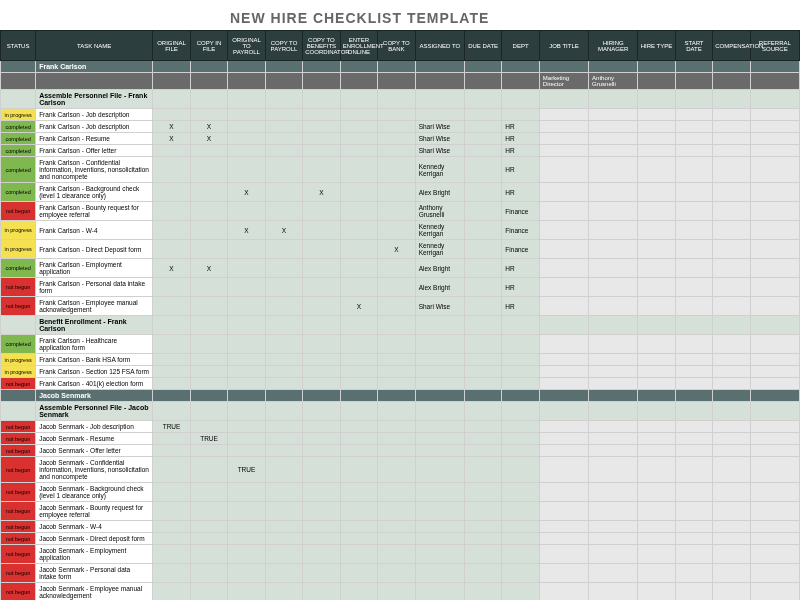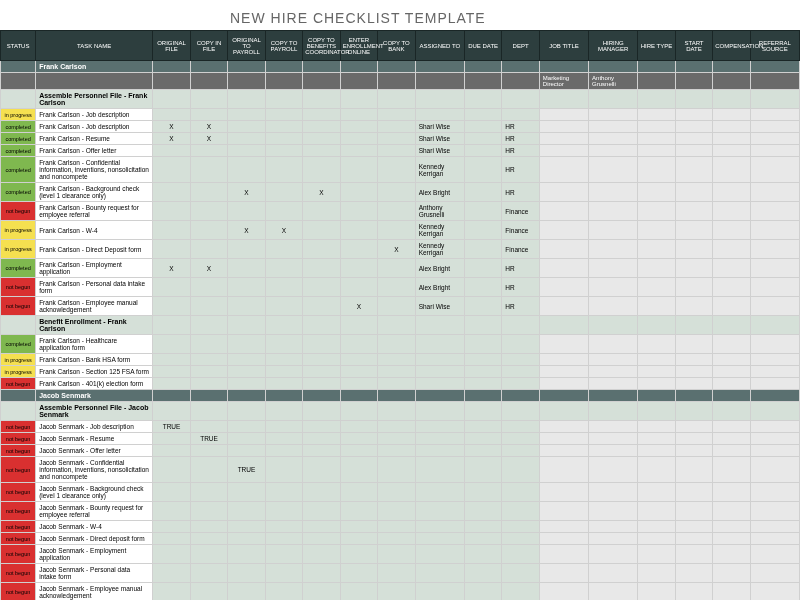--- a/index.html
+++ b/index.html
@@ -1,17 +1,17 @@
 <!DOCTYPE html>
 <html><head>
 <meta charset="utf-8">
 <style>
 * { margin: 0; padding: 0; box-sizing: border-box; }
 body { font-family: Arial, sans-serif; background: #fff; font-size: 7px; }
-.title { text-align: center; font-size: 14px; color: #666; padding: 10px 0 4px 230px; text-align: left; letter-spacing: 1px; }
+.title { text-align: center; font-size: 14px; color: #666; padding: 10px 0 4px 230px; text-align: left; letter-spacing: 1px; font-weight: bold; }
 table { border-collapse: collapse; width: 100%; table-layout: fixed; }
 th { background: #2d3e3e; color: #fff; font-size: 6px; padding: 4px 2px; text-align: center; border: 1px solid #1a2626; font-weight: normal; vertical-align: middle; height: 30px; }
 th.task { width: 100px; }
 th.status { width: 30px; }
 th.narrow { width: 32px; }
 th.med { width: 42px; }
 td { border: 1px solid #d0d0d0; padding: 2px 3px; height: 12px; font-size: 6.5px; background: #f0f0f0; vertical-align: middle; }
 .name-row td { background: #5a7070; color: #fff; font-weight: bold; font-size: 7px; }
 .section-row td { background: #d5e0d8; font-weight: bold; font-size: 7px; }
 .task-cell { background: #fff !important; text-align: left; }

